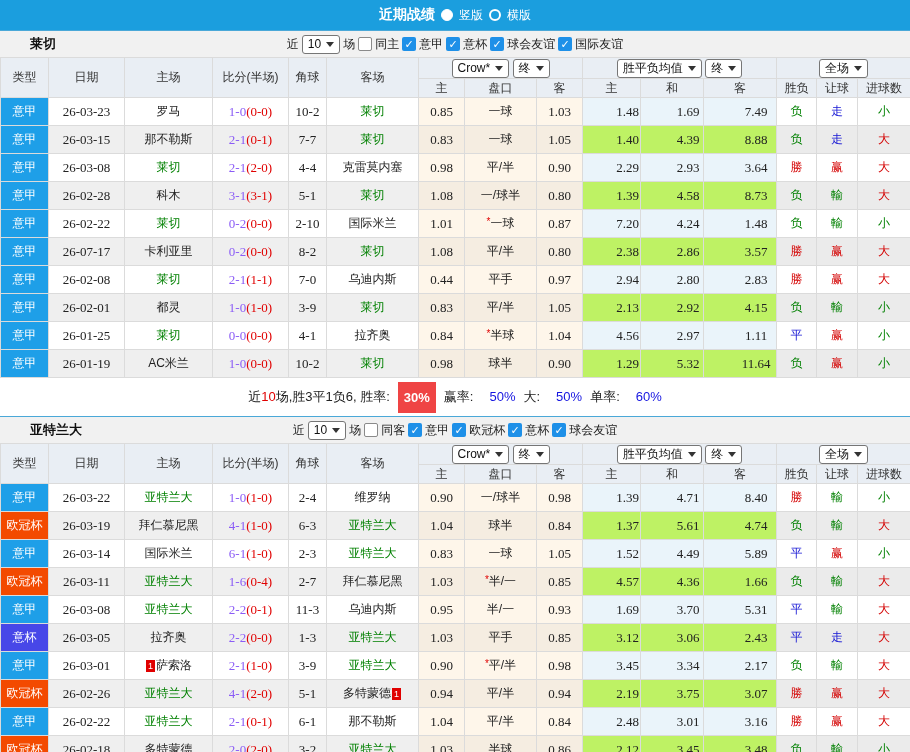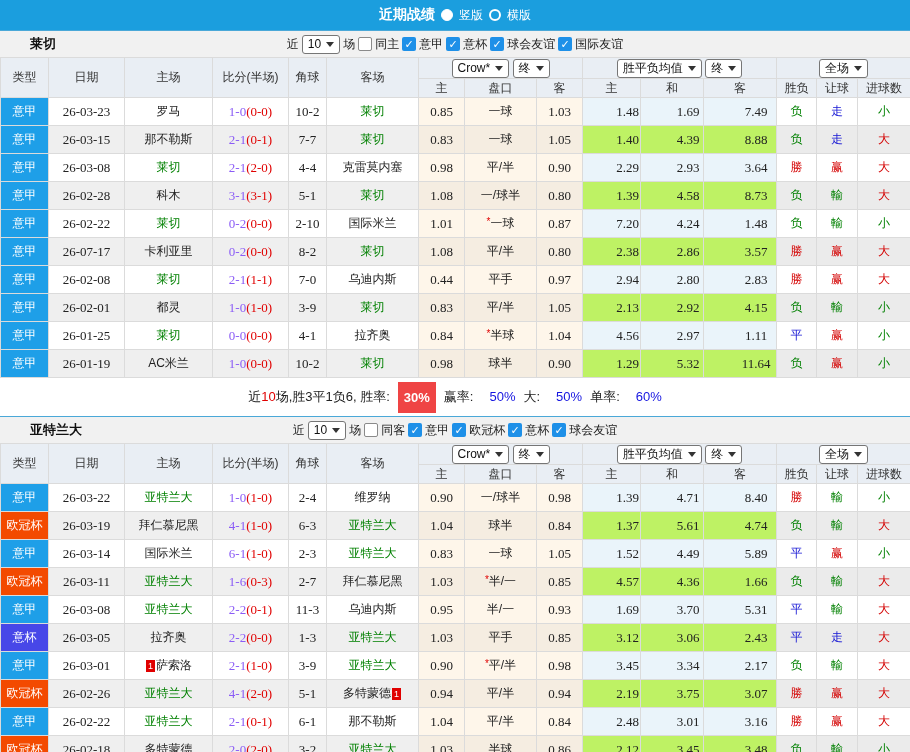--- a/index.html
+++ b/index.html
@@ -484,21 +484,21 @@
         <td class="c-blue">4.49</td>
         <td class="c-blue">5.89</td>
         <td class="c-res cjk res-blue">平</td>
         <td class="c-res cjk res-red">赢</td>
         <td class="c-res cjk res-green">小</td>
       </tr>
       <tr class="alt">
         <td class="league" style="background: rgb(243, 74, 0);">欧冠杯</td>
         <td>26-03-11</td>
         <td class="cjk"><span class="focus-team">亚特兰大</span></td>
-        <td><span class="score-main">1-6</span><span class="score-half">(0-3)</span></td>
+        <td><span class="score-main">1-6</span><span class="score-half">(0-4)</span></td>
         <td>2-7</td>
         <td class="cjk"><span>拜仁慕尼黑</span></td>
         <td class="c-cream">1.03</td>
         <td class="c-cream cjk"><span class="star">*</span><span>半/一</span></td>
         <td class="c-cream">0.85</td>
         <td class="c-blue">4.57</td>
         <td class="c-blue">4.36</td>
         <td class="c-blue">1.66</td>
         <td class="c-res cjk res-green">负</td>
         <td class="c-res cjk res-green">輸</td>

